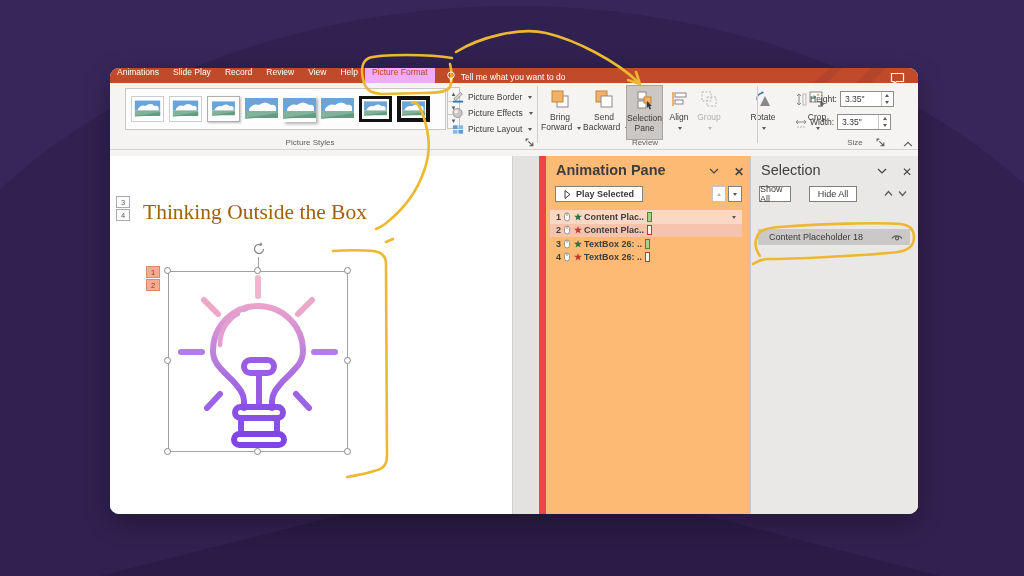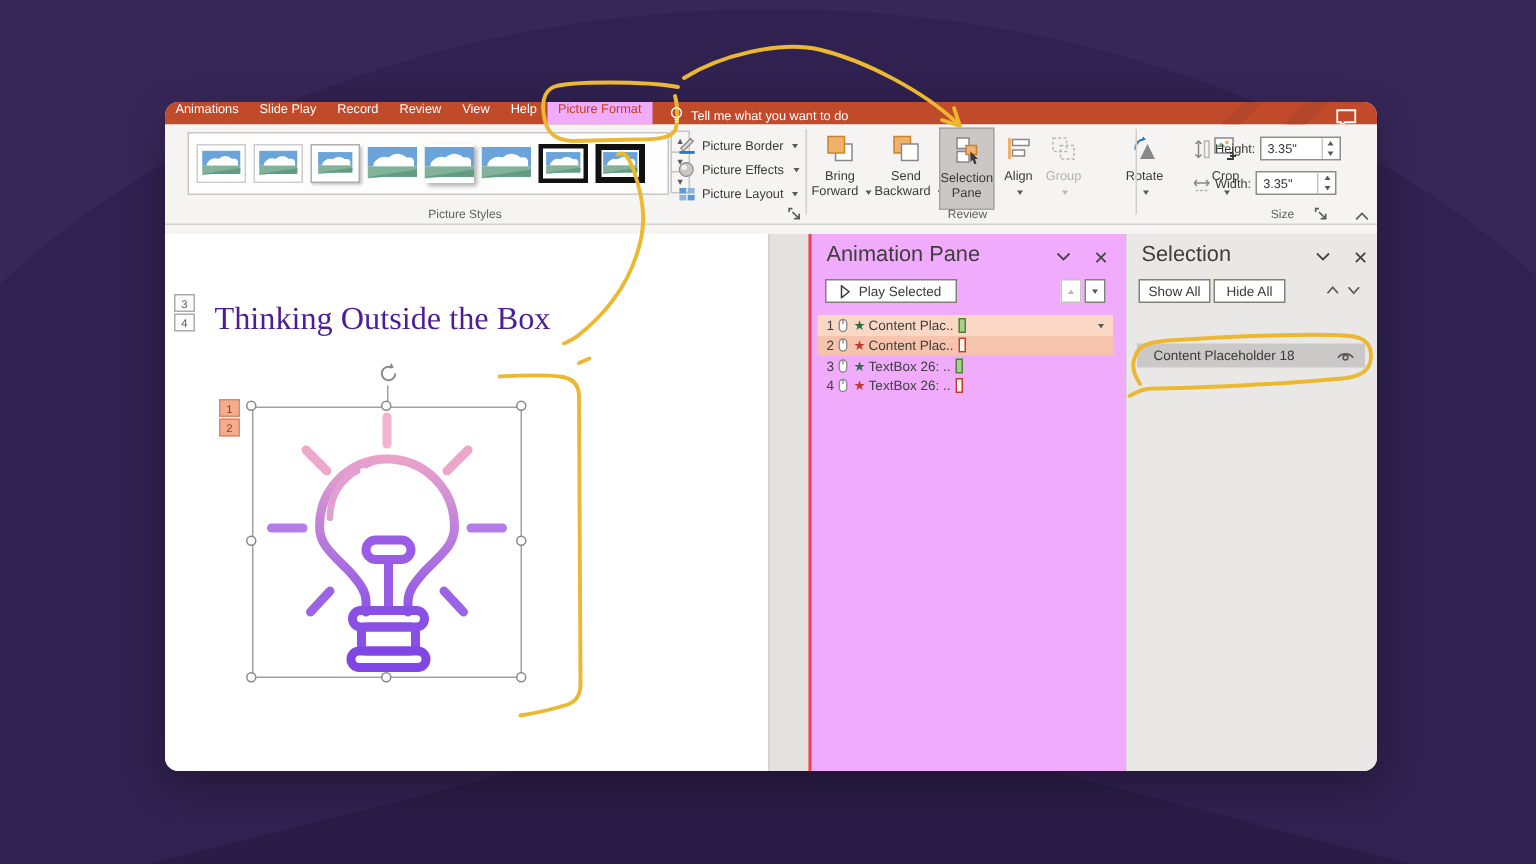--- a/index.html
+++ b/index.html
@@ -41,41 +41,41 @@
   .sizerow { position:absolute; display:flex; align-items:center; color:#3b3a39; gap:3px; }
   .numbox { position:relative; width:54px; height:16px; border:1px solid #8f8d8b; background:#fff; color:#333; padding:2px 14px 0 4px; }
   .numbox .spin { position:absolute; right:0; top:0; bottom:0; width:12px; border-left:1px solid #c8c6c4; display:flex; flex-direction:column; }
   .numbox .spin i { flex:1; display:flex; align-items:center; justify-content:center; }
   .tri-up { width:0; height:0; border-left:2.5px solid transparent; border-right:2.5px solid transparent; border-bottom:3px solid #5c5a58; }
   .tri-dn { width:0; height:0; border-left:2.5px solid transparent; border-right:2.5px solid transparent; border-top:3px solid #5c5a58; }
   
   .content { position:absolute; top:88px; left:0; right:0; bottom:0; display:flex; }
   .slide { width:402px; background:#fff; position:relative; }
   .gapstrip { width:27px; background:#e4e2e0; border-left:1px solid #d2d0ce; }
-  .animpane { width:211px; background:#f0abfc; border-left:2px solid #ef4444; position:relative; }
+  .animpane { width:211px; background:#fdba74; border-left:7px solid #ef4444; position:relative;font-weight:bold; }
   .selpane { flex:1; background:#eae8e6; border-left:1px solid #c9c7c5; position:relative; }
   .pane-title { position:absolute; left:10px; top:6px; font-size:14.5px; color:#3f3e3d; }
   .pane-x { position:absolute; top:11px; font-size:12px; color:#444; line-height:10px; }
   .btn { position:absolute; height:16px; border:1px solid #828078; background:#fff; font-size:9px; color:#3b3a39; display:flex; align-items:center; justify-content:center; }
   .anim-item { display:flex; align-items:center; height:13.5px; font-size:9px; color:#3f3e3d; padding-left:4px; position:relative; }
   .anim-item .ord { width:7px; text-align:right; }
   .anim-item .star { font-size:9px; margin:0 2px 0 3px; }
   .star.green { color:#217346; }
   .star.red { color:#c0392b; }
   .bar { width:5px; height:10px; margin-left:3px; }
   .bar.green { background:#a8d08d; border:1px solid #538135; }
   .bar.red { background:#fdf3f1; border:1px solid #c0392b; }
   .sel-item { position:absolute; left:7px; right:8px; height:16px; font-size:9px; color:#3b3a39; display:flex; align-items:center; padding-left:11px; }
   .sel-item.selected { background:#cbc9c7; }
   .sel-item .eye { position:absolute; right:7px; top:4px; }
   
   .badge { position:absolute; width:14px; height:12px; font-size:7.5px; display:flex; align-items:center; justify-content:center; }
   .badge.plain { background:#fdfdfd; border:1px solid #ababab; color:#5a5a5a; }
   .badge.hot { background:#f4ab8e; border:1px solid #d98a68; color:#9c3415; }
-  .slide-title { position:absolute; left:33px; top:44px; font-family:"Liberation Serif", serif; font-size:21.5px; color:#4c1d95; }
+  .slide-title { position:absolute; left:33px; top:44px; font-family:"Liberation Serif", serif; font-size:21.5px; color:#a16207; }
   .selrect { position:absolute; left:58px; top:115px; width:180px; height:181px; border:1px solid #a3a1a0; }
   .handle { position:absolute; width:7px; height:7px; border-radius:50%; background:#fff; border:1px solid #8a8886; }
   .overlay { position:absolute; left:0; top:0; width:1024px; height:576px; pointer-events:none; }
 </style>
 </head>
 <body>
 
 <div class="bg-dome"></div>
 <svg class="bg-footer" viewBox="0 0 1024 576">
     <polygon points="100,576 345,514 700,514 940,576" fill="#2a1c46"></polygon>
@@ -458,21 +458,21 @@
         </div>
       </div>
     </div>
 
     <div class="selpane">
       <div class="pane-title">Selection</div>
       <svg style="position:absolute; left:126px; top:12px;" width="10" height="6" viewBox="0 0 10 6">
           <path d="M1,1 L5,5 L9,1" stroke="#444" fill="none" stroke-width="1.2"></path>
         </svg>
       <div class="pane-x" style="left:151px;">✕</div>
-      <div class="btn" style="left:8px; top:30px; width:48px;">
+      <div class="btn" style="left:8px; top:30px; width:32px;">
           <span>Show All</span>
         </div>
       <div class="btn" style="left:58px; top:30px; width:48px;text-align:right;">
           <span>Hide All</span>
         </div>
       <svg style="position:absolute; left:133px; top:34px;" width="9" height="7" viewBox="0 0 9 7">
           <path d="M1,5.5 L4.5,1.5 L8,5.5" stroke="#5c5a58" fill="none" stroke-width="1.2"></path>
         </svg>
       <svg style="position:absolute; left:147px; top:34px;" width="9" height="7" viewBox="0 0 9 7">
           <path d="M1,1.5 L4.5,5.5 L8,1.5" stroke="#5c5a58" fill="none" stroke-width="1.2"></path>

